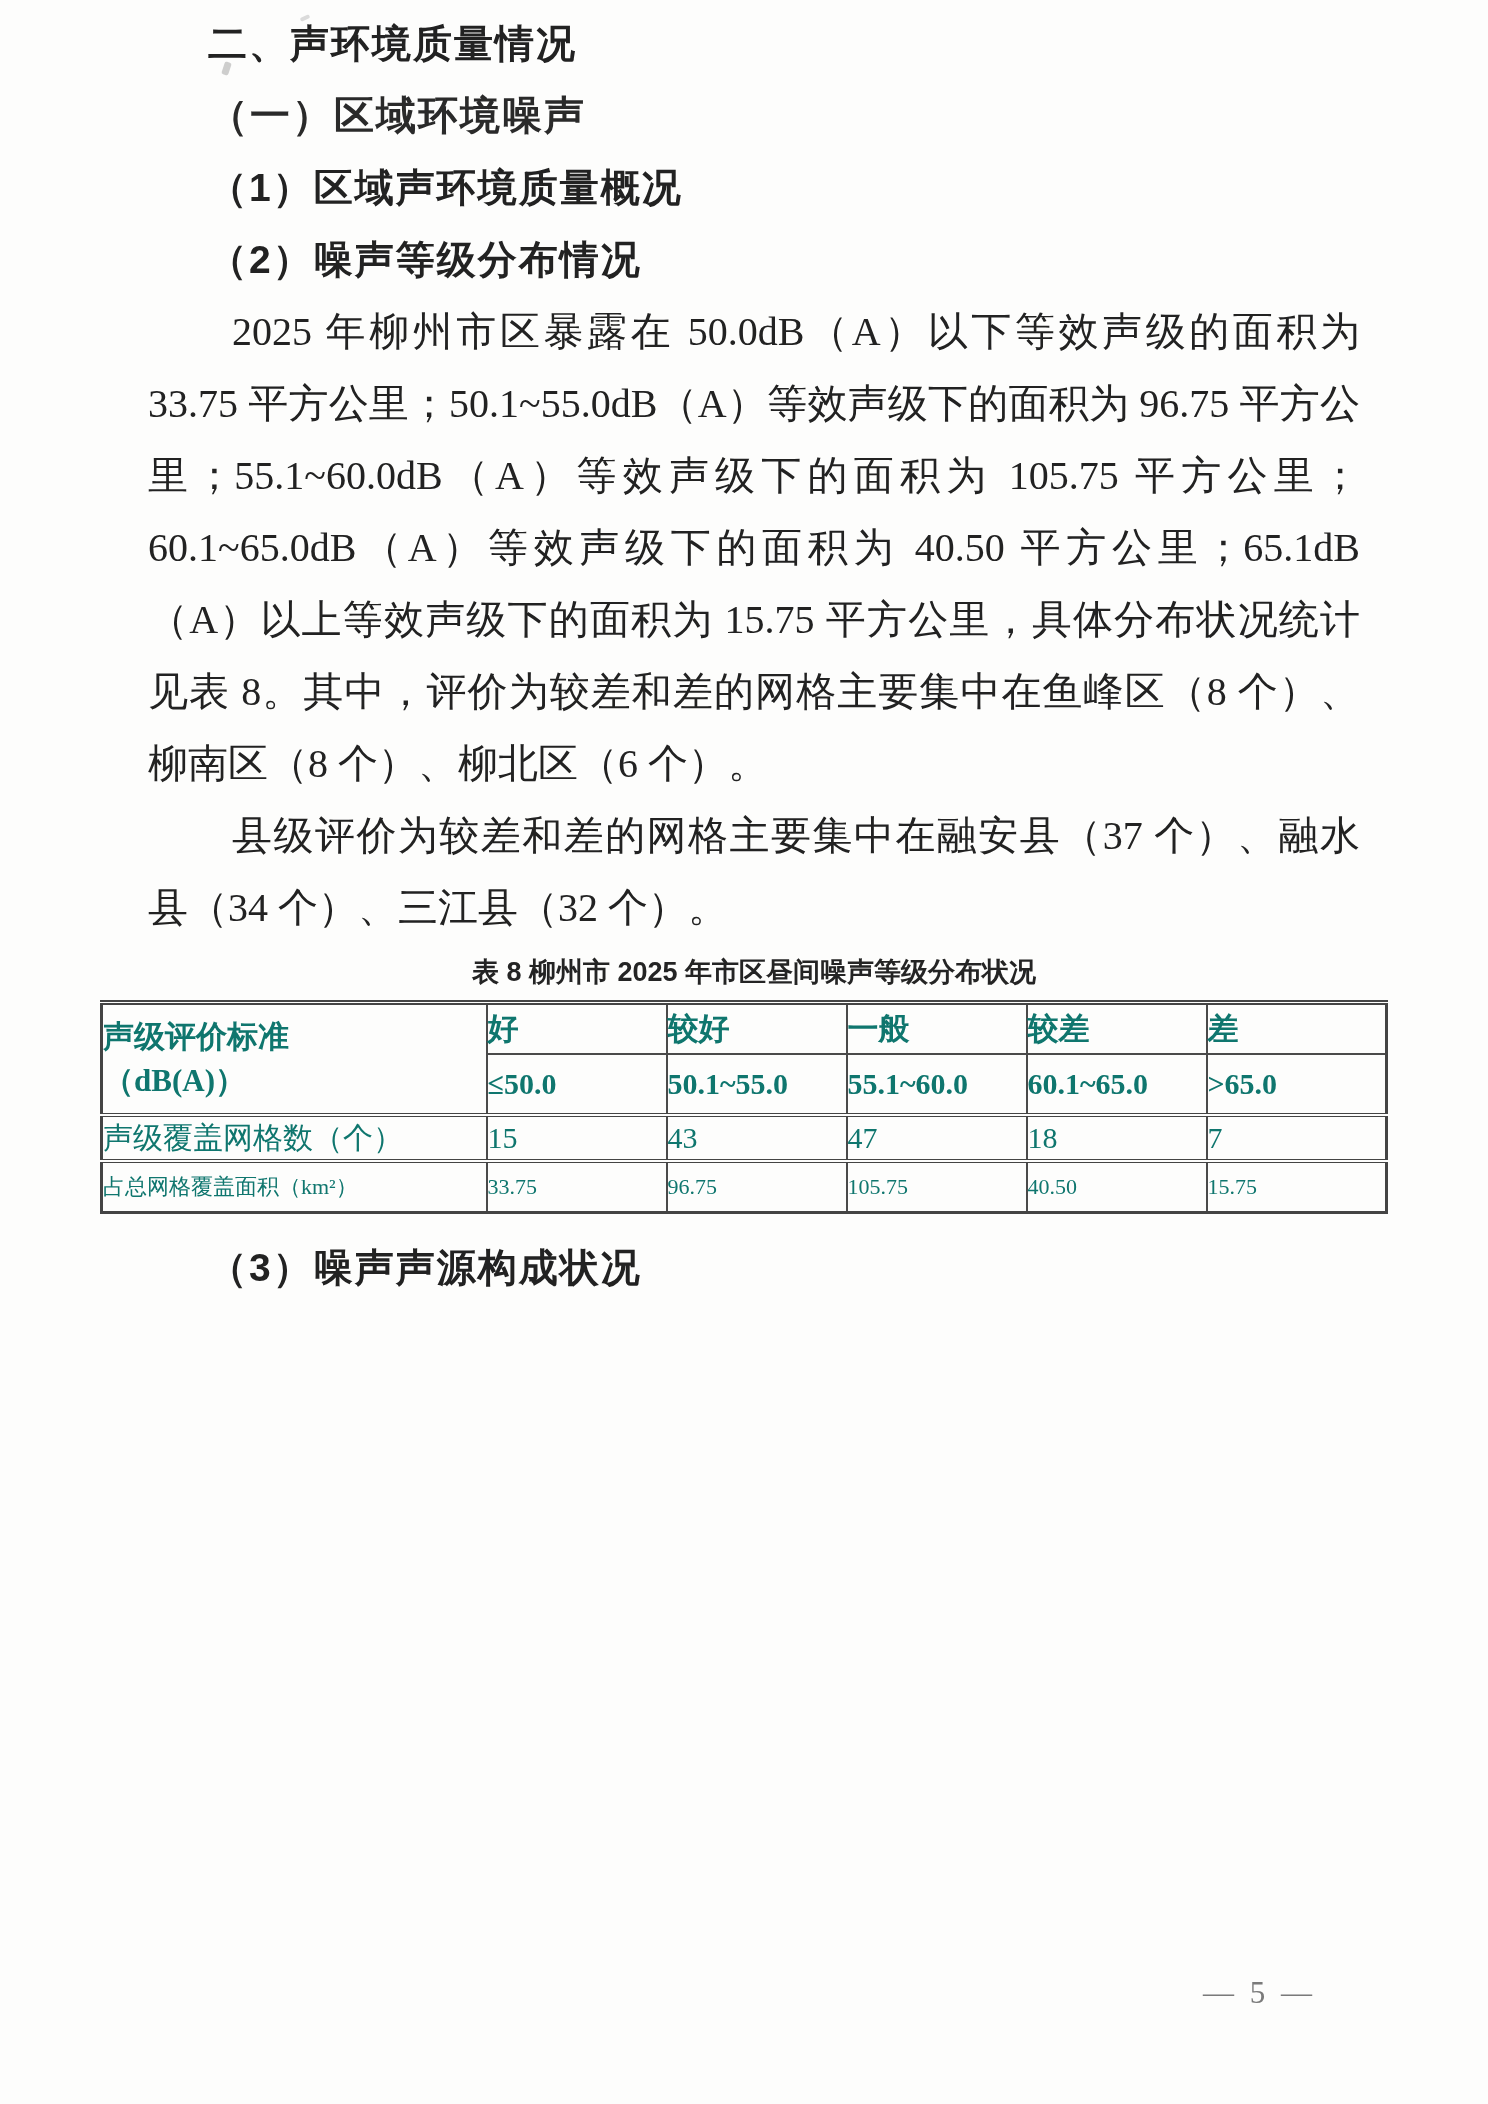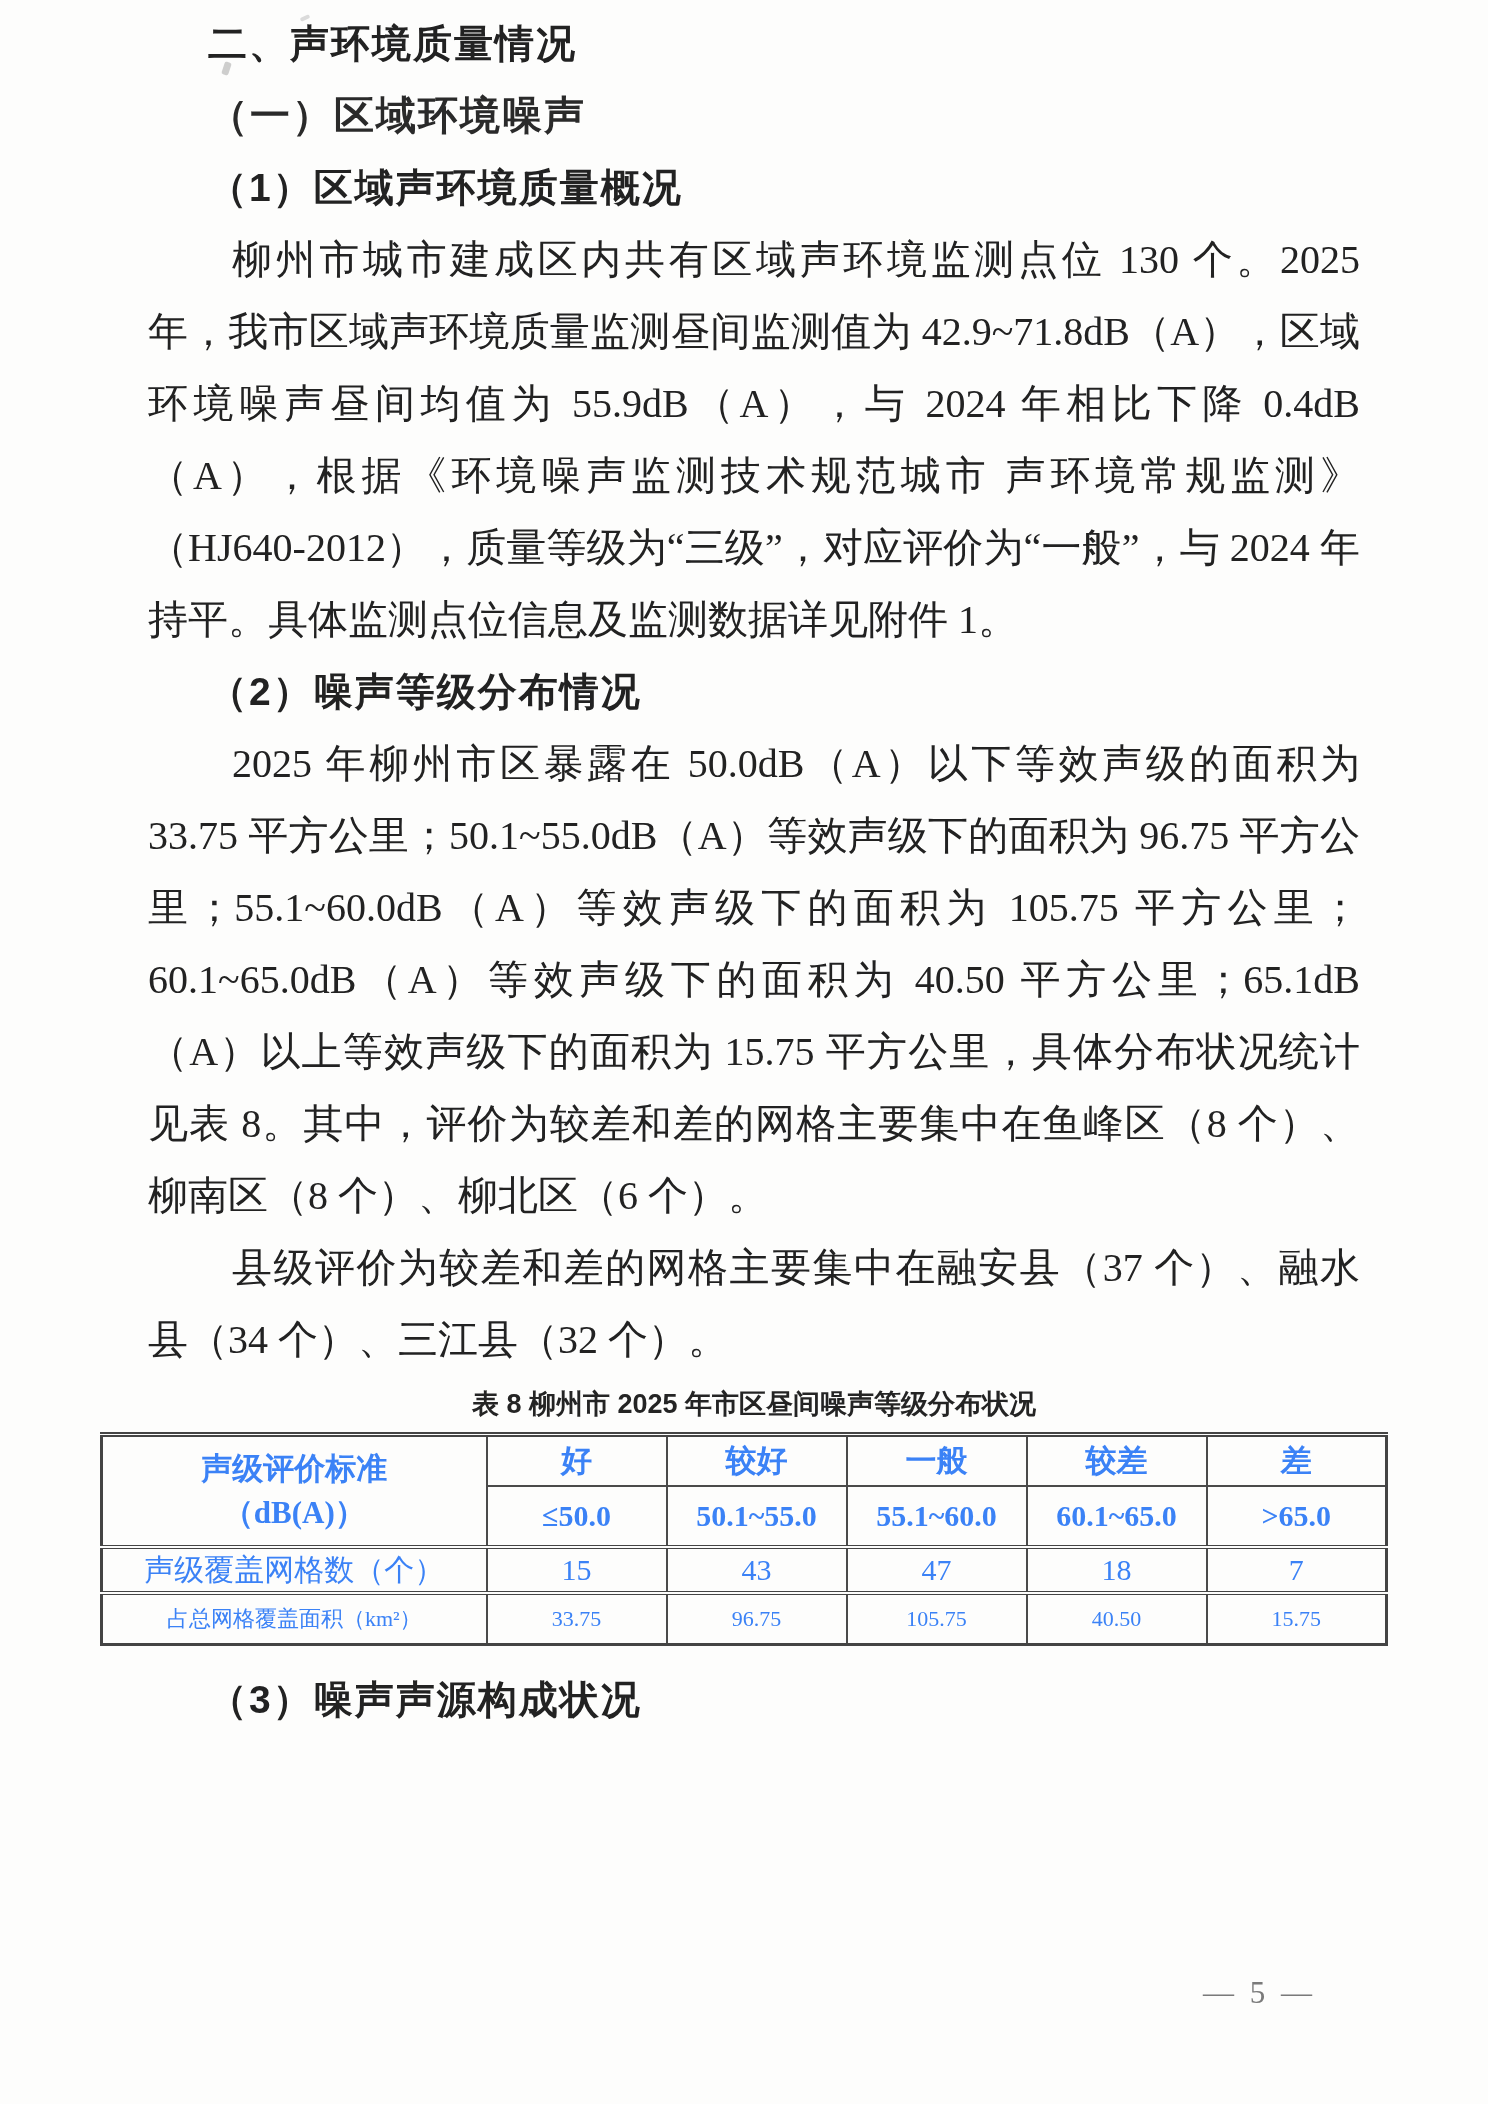--- a/index.html
+++ b/index.html
@@ -63,24 +63,24 @@
     border-collapse: collapse;
     table-layout: fixed;
     margin-left: -48px;
     width: 1285px;
     margin-top: 0;
   }
   table.noise-table col.c-label { width: 385px; }
   table.noise-table col.c-data  { width: 180px; }
   table.noise-table th, table.noise-table td {
     border: 2px solid #4a4a4a;
-    text-align: center;
+    text-align: left;
     vertical-align: middle;
     padding: 0;
-    color: #3b82f6;
+    color: #0f766e;
   }
   table.noise-table { border: 3px solid #444; border-top: 5px double #444; }
   tr.grade-row th { height: 48px; font-size: 31px; font-weight: 700; }
   tr.range-row th { height: 58px; font-size: 30px; font-weight: 700;
                     font-family: Liberation Serif, serif; }
   tr.data-row-1 td { height: 42px; font-size: 30px; border-top: 4px double #444; }
   tr.data-row-2 td { height: 48px; font-size: 22px; border-top: 4px double #444; }
   th.label-col {
     font-size: 30px;
     font-weight: 700;
@@ -118,21 +118,20 @@
   <span class="artifact a2"></span>
 
   <div class="content">
 
     <div class="h1">二、声环境质量情况</div>
 
     <div class="h2">（一）区域环境噪声</div>
 
     <div class="h3">（1）区域声环境质量概况</div>
 
-    <p class="body">柳州市城市建成区内共有区域声环境监测点位 130 个。2025 年，我市区域声环境质量监测昼间监测值为 42.9~71.8dB（A），区域环境噪声昼间均值为 55.9dB（A），与 2024 年相比下降 0.4dB（A），根据《环境噪声监测技术规范城市 声环境常规监测》（HJ640-2012），质量等级为“三级”，对应评价为“一般”，与 2024 年持平。具体监测点位信息及监测数据详见附件 1。</p>
 
     <div class="h3">（2）噪声等级分布情况</div>
 
     <p class="body">2025 年柳州市区暴露在 50.0dB（A）以下等效声级的面积为 33.75 平方公里；50.1~55.0dB（A）等效声级下的面积为 96.75 平方公里；55.1~60.0dB（A）等效声级下的面积为 105.75 平方公里；60.1~65.0dB（A）等效声级下的面积为 40.50 平方公里；65.1dB（A）以上等效声级下的面积为 15.75 平方公里，具体分布状况统计见表 8。其中，评价为较差和差的网格主要集中在鱼峰区（8 个）、柳南区（8 个）、柳北区（6 个）。</p>
 
     <p class="body">县级评价为较差和差的网格主要集中在融安县（37 个）、融水县（34 个）、三江县（32 个）。</p>
 
     <div class="table-caption">表 8 柳州市 2025 年市区昼间噪声等级分布状况</div>
 
     <table class="noise-table">

